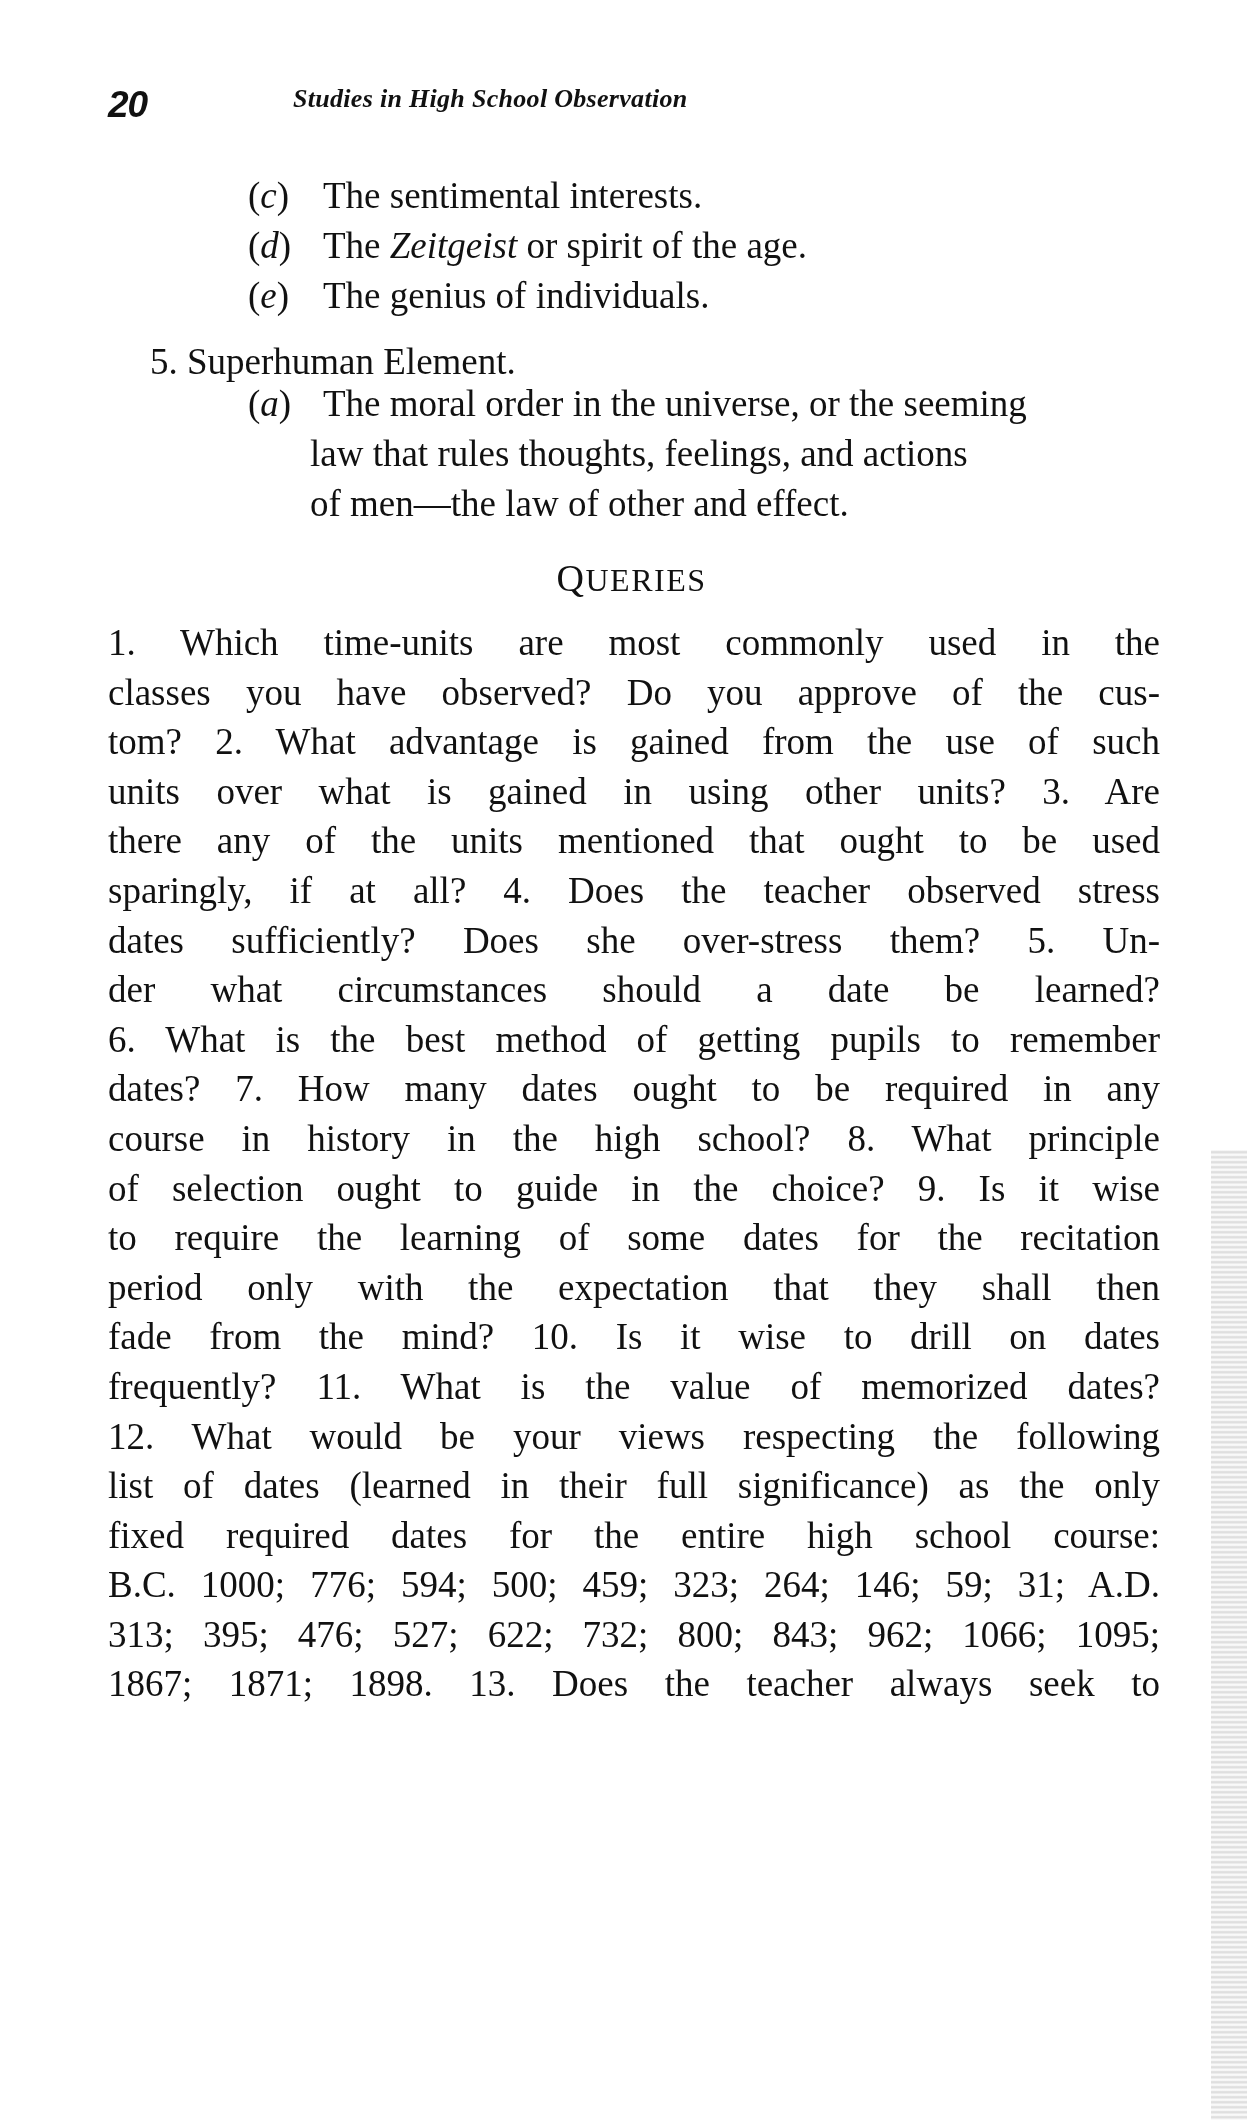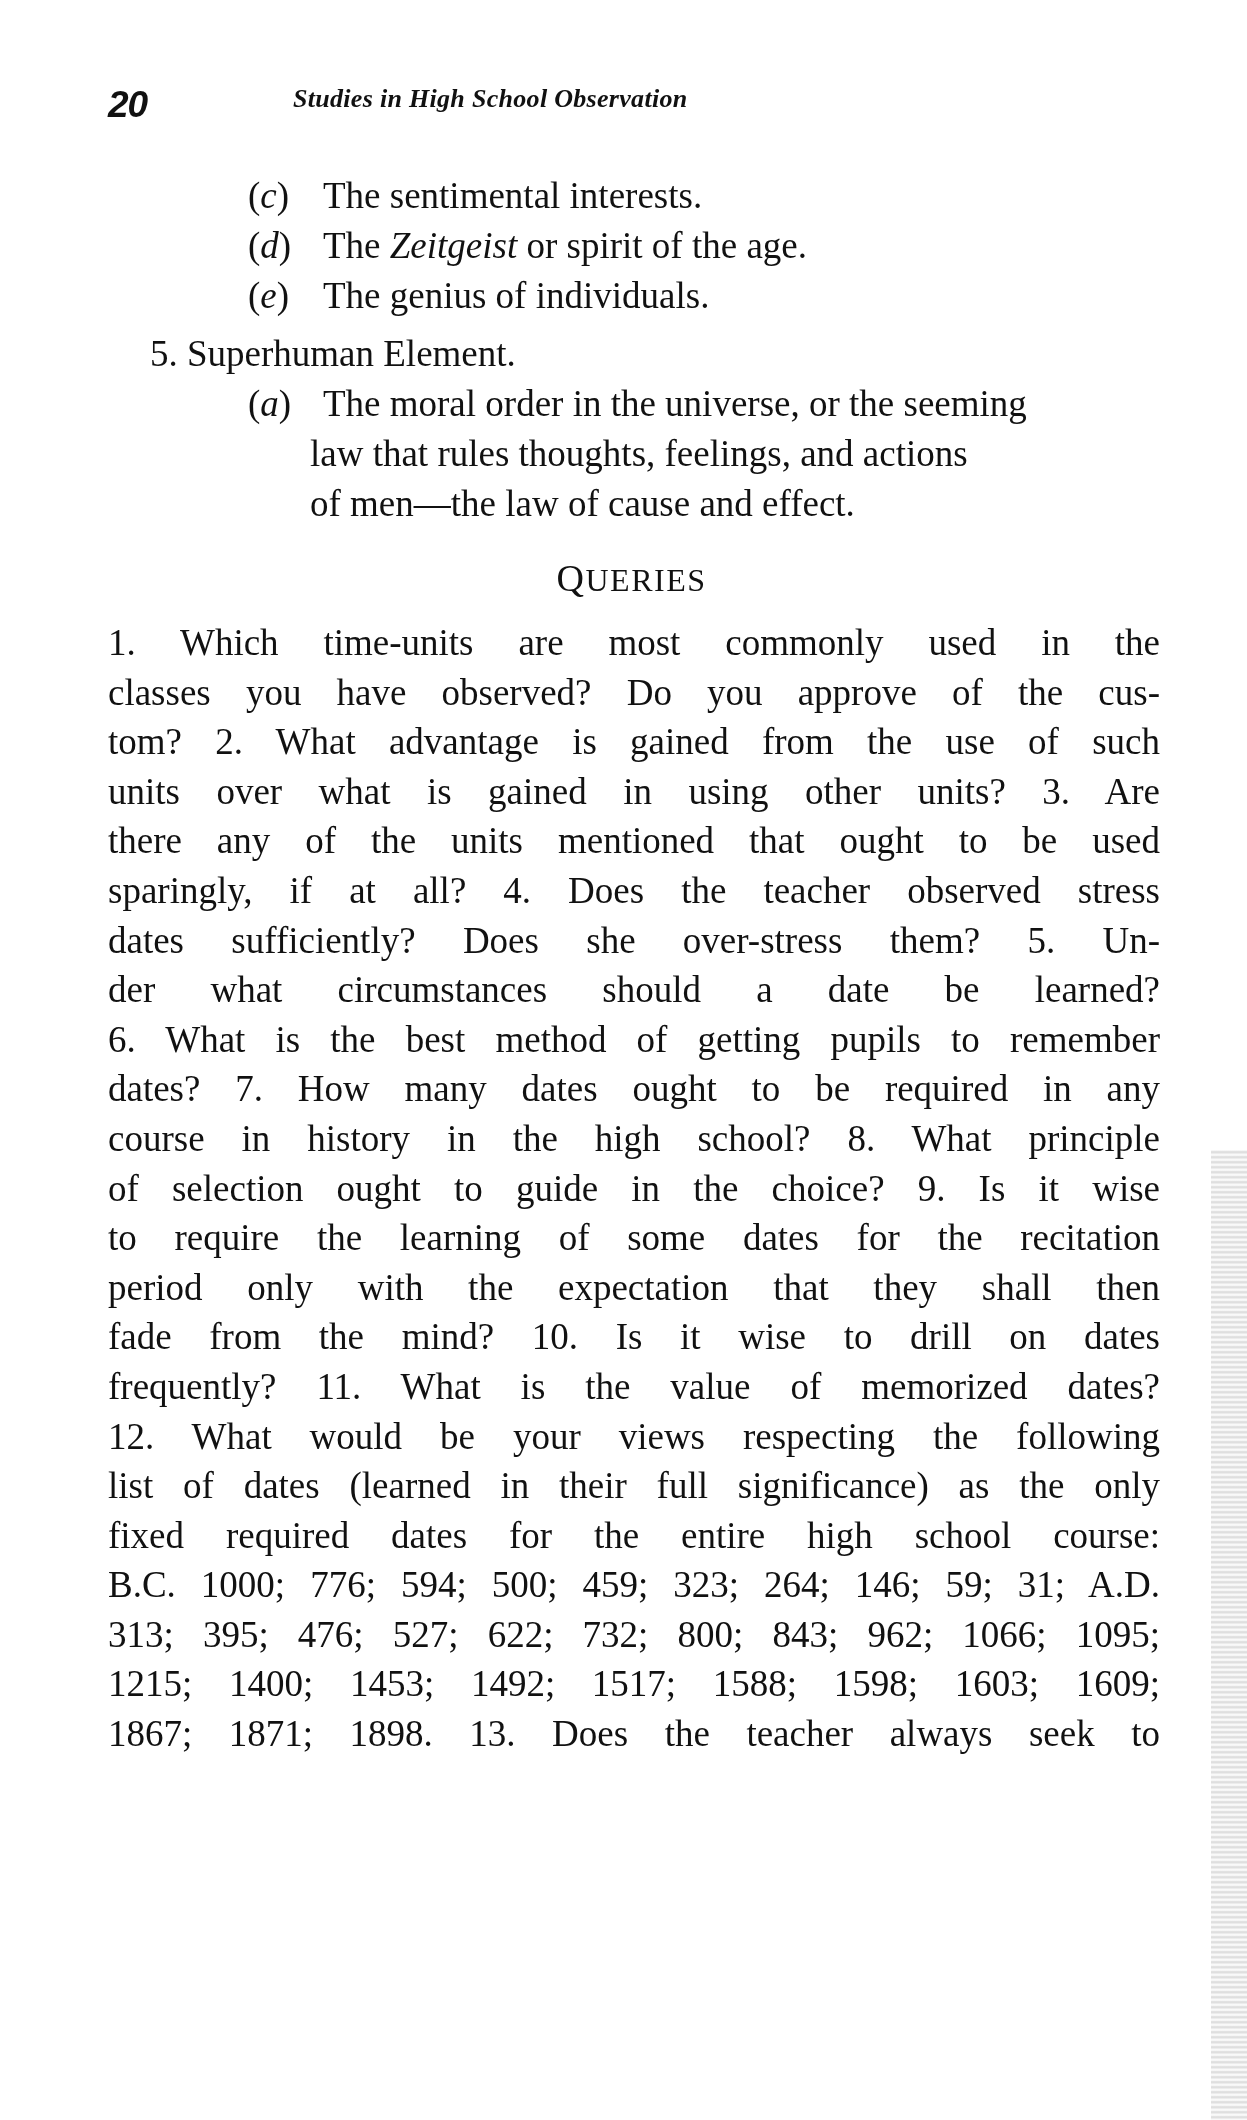--- a/index.html
+++ b/index.html
@@ -4,21 +4,21 @@
 <style>
   html, body { margin:0; padding:0; }
   body { width:1247px; height:2120px; background:#ffffff; position:relative; overflow:hidden; color:#111; font-family:"Liberation Serif","DejaVu Serif",serif; }
   .header { position:absolute; top:84px; left:108px; width:1060px; height:50px; }
   .page-num { position:absolute; left:0; top:0; font-style:italic; font-weight:bold; font-size:37px; font-family:"Liberation Sans","DejaVu Sans",sans-serif; letter-spacing:-1px; }
   .running-title { position:absolute; left:185px; top:0; font-style:italic; font-weight:bold; font-size:26px; letter-spacing:0.3px; }
   .line { position:absolute; font-size:37px; line-height:48px; white-space:nowrap; }
   .sub { left:233px;margin-left:15px; }
   .label { display:inline-block; width:75px; font-style:normal; }
   .label i { font-style:italic; }
-  .num5 { left:150px; }
+  .num5 { left:150px;margin-top:8px; }
   .cont { left:310px; }
   .queries-title { position:absolute; top:556px; left:8px; width:1247px; text-align:center; font-size:32px; letter-spacing:1.5px; }
   .queries-title .big { font-size:38px; }
   .para { position:absolute; left:108px; top:618px; width:1052px; font-size:37px; line-height:49.6px; text-align:justify; text-align-last:justify; }
   .para .pl { display:block; white-space:nowrap; text-align:justify; text-align-last:justify; }
   .os { font-variant:small-caps; }
   .edge { position:absolute; right:0; top:1150px; width:36px; height:970px; background:repeating-linear-gradient(180deg, rgba(0,0,0,0.0) 0px, rgba(0,0,0,0.25) 2px, rgba(0,0,0,0.0) 5px); opacity:0.6; }
 </style>
 </head>
 <body>
@@ -40,21 +40,21 @@
 
 <div class="line num5" style="top:330px;">
   <span>5.</span>
   <span>Superhuman Element.</span>
 </div>
 
 <div class="line sub" style="top:380px;">
   <span class="label">(<i>a</i>)</span><span>The moral order in the universe, or the seeming</span>
 </div>
 <div class="line cont" style="top:430px;">law that rules thoughts, feelings, and actions</div>
-<div class="line cont" style="top:480px;">of men—the law of cause and effect.</div>
+<div class="line cont" style="top:480px;">of men—the law of other and effect.</div>
 
 <div class="queries-title"><span class="big">Q</span><span>UERIES</span></div>
 
 <div class="para">
   <span class="pl">1. Which time-units are most commonly used in the</span>
   <span class="pl">classes you have observed? Do you approve of the cus-</span>
   <span class="pl">tom? 2. What advantage is gained from the use of such</span>
   <span class="pl">units over what is gained in using other units? 3. Are</span>
   <span class="pl">there any of the units mentioned that ought to be used</span>
   <span class="pl">sparingly, if at all? 4. Does the teacher observed stress</span>
@@ -66,17 +66,16 @@
   <span class="pl">of selection ought to guide in the choice? 9. Is it wise</span>
   <span class="pl">to require the learning of some dates for the recitation</span>
   <span class="pl">period only with the expectation that they shall then</span>
   <span class="pl">fade from the mind? 10. Is it wise to drill on dates</span>
   <span class="pl">frequently? 11. What is the value of memorized dates?</span>
   <span class="pl">12. What would be your views respecting the following</span>
   <span class="pl">list of dates (learned in their full significance) as the only</span>
   <span class="pl">fixed required dates for the entire high school course:</span>
   <span class="pl os">B.C. 1000; 776; 594; 500; 459; 323; 264; 146; 59; 31; A.D.</span>
   <span class="pl os">313; 395; 476; 527; 622; 732; 800; 843; 962; 1066; 1095;</span>
-  <span class="pl os">1215; 1400; 1453; 1492; 1517; 1588; 1598; 1603; 1609;</span>
   <span class="pl">1867; 1871; 1898. 13. Does the teacher always seek to</span>
 </div>
 
 <div class="edge"></div>
 
 </body></html>

